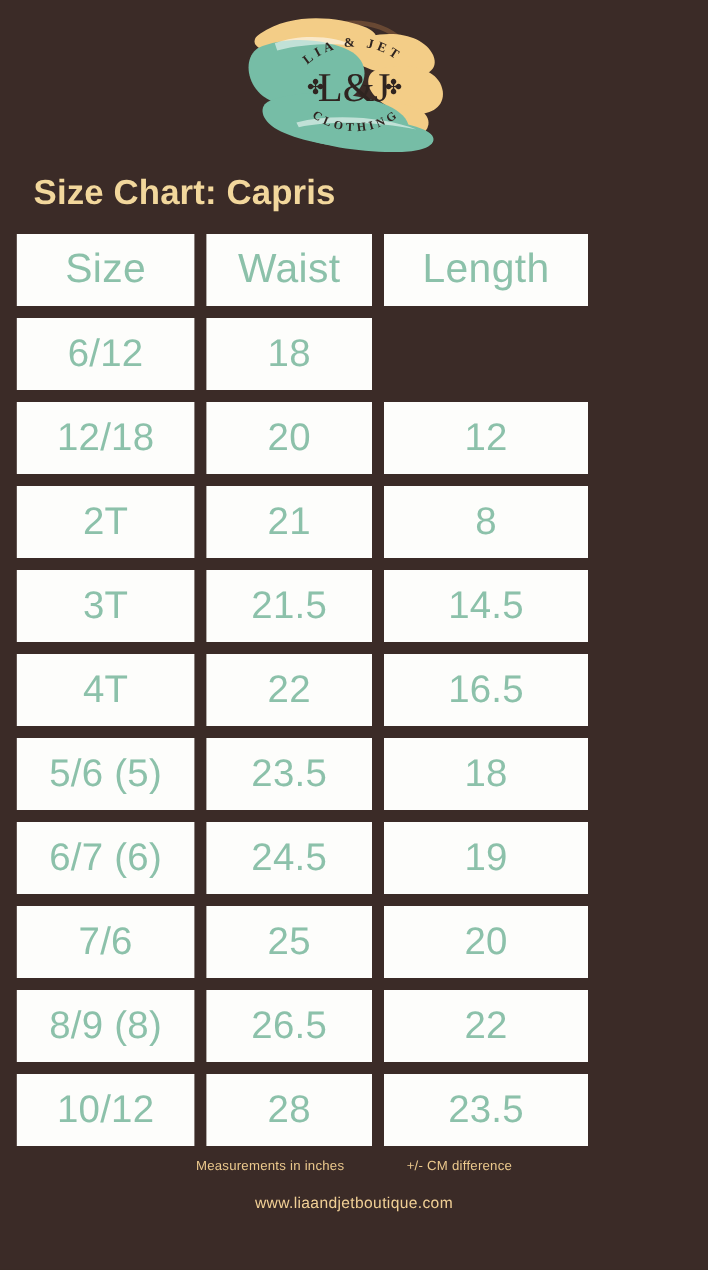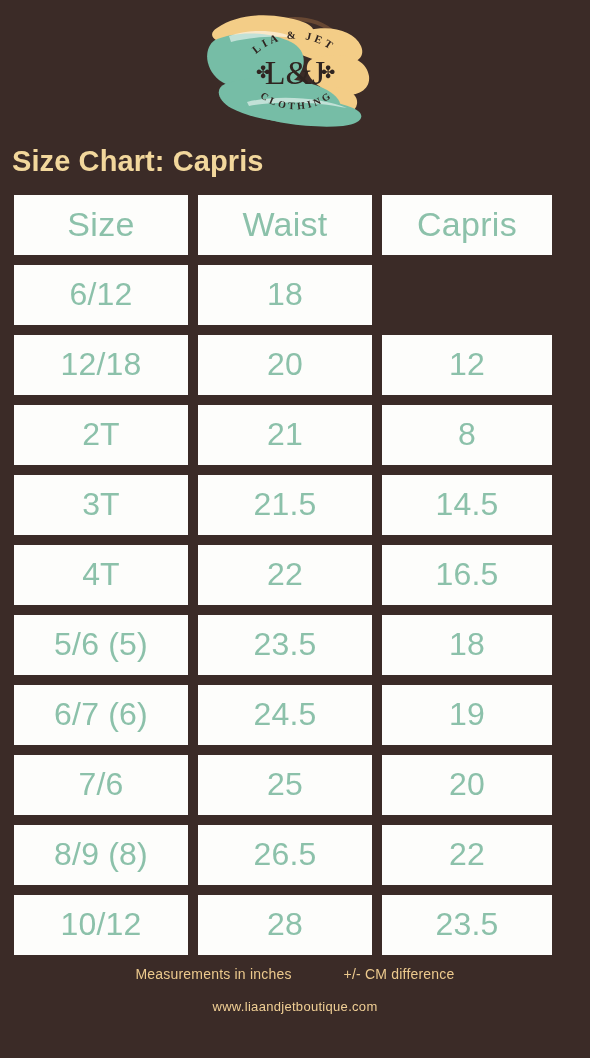--- a/index.html
+++ b/index.html
@@ -22,21 +22,21 @@
   }
   .logo { position:relative; width:200px; height:132px; }
   .logo svg { display:block; }
 
   
   .title {
     color:#f2d79c;
     font-size:29px;
     font-weight:bold;
     letter-spacing:0.1px;
-    padding-left:12px;
+    padding-left:28px;
     margin-top:6px;
     line-height:1.1;
   }
 
   
   .table {
     margin-top:17px;
     padding:0 14px;
   }
   .row {
@@ -47,35 +47,35 @@
   .cell {
     background:#fdfdfb;
     color:#8cc1aa;
     height:60px;
     display:flex;
     align-items:center;
     justify-content:center;
     font-size:32px;
     letter-spacing:0.2px;
   }
-  .cell.c0 { width:174px; }
-  .cell.c1 { width:174px; }
+  .cell.c0 { width:148px; }
+  .cell.c1 { width:138px; }
   .cell.c2 { width:170px; }
   .row.header .cell {
     font-size:34px;
     letter-spacing:0.3px;
   }
 
   
   .footnotes {
     display:flex;
     justify-content:center;
     gap:52px;
     color:#ecc98d;
-    font-size:14px;
+    font-size:11px;
     margin-top:11px;
     letter-spacing:0.2px;
   }
   .site {
     text-align:center;
     color:#f0cf95;
     font-size:13px;
     margin-top:17px;
     letter-spacing:0.3px;
   }
@@ -125,21 +125,21 @@
   </div>
 </div>
 
 <div class="title">Size Chart: Capris</div>
 
 <div class="table">
 
   <div class="row header">
     <div class="cell c0">Size</div>
     <div class="cell c1">Waist</div>
-    <div class="cell c2">Capris</div>
+    <div class="cell c2">Length</div>
   </div>
 
   <div class="row">
     <div class="cell c0">6/12</div>
     <div class="cell c1">18</div>
   </div>
 
   <div class="row">
     <div class="cell c0">12/18</div>
     <div class="cell c1">20</div>

